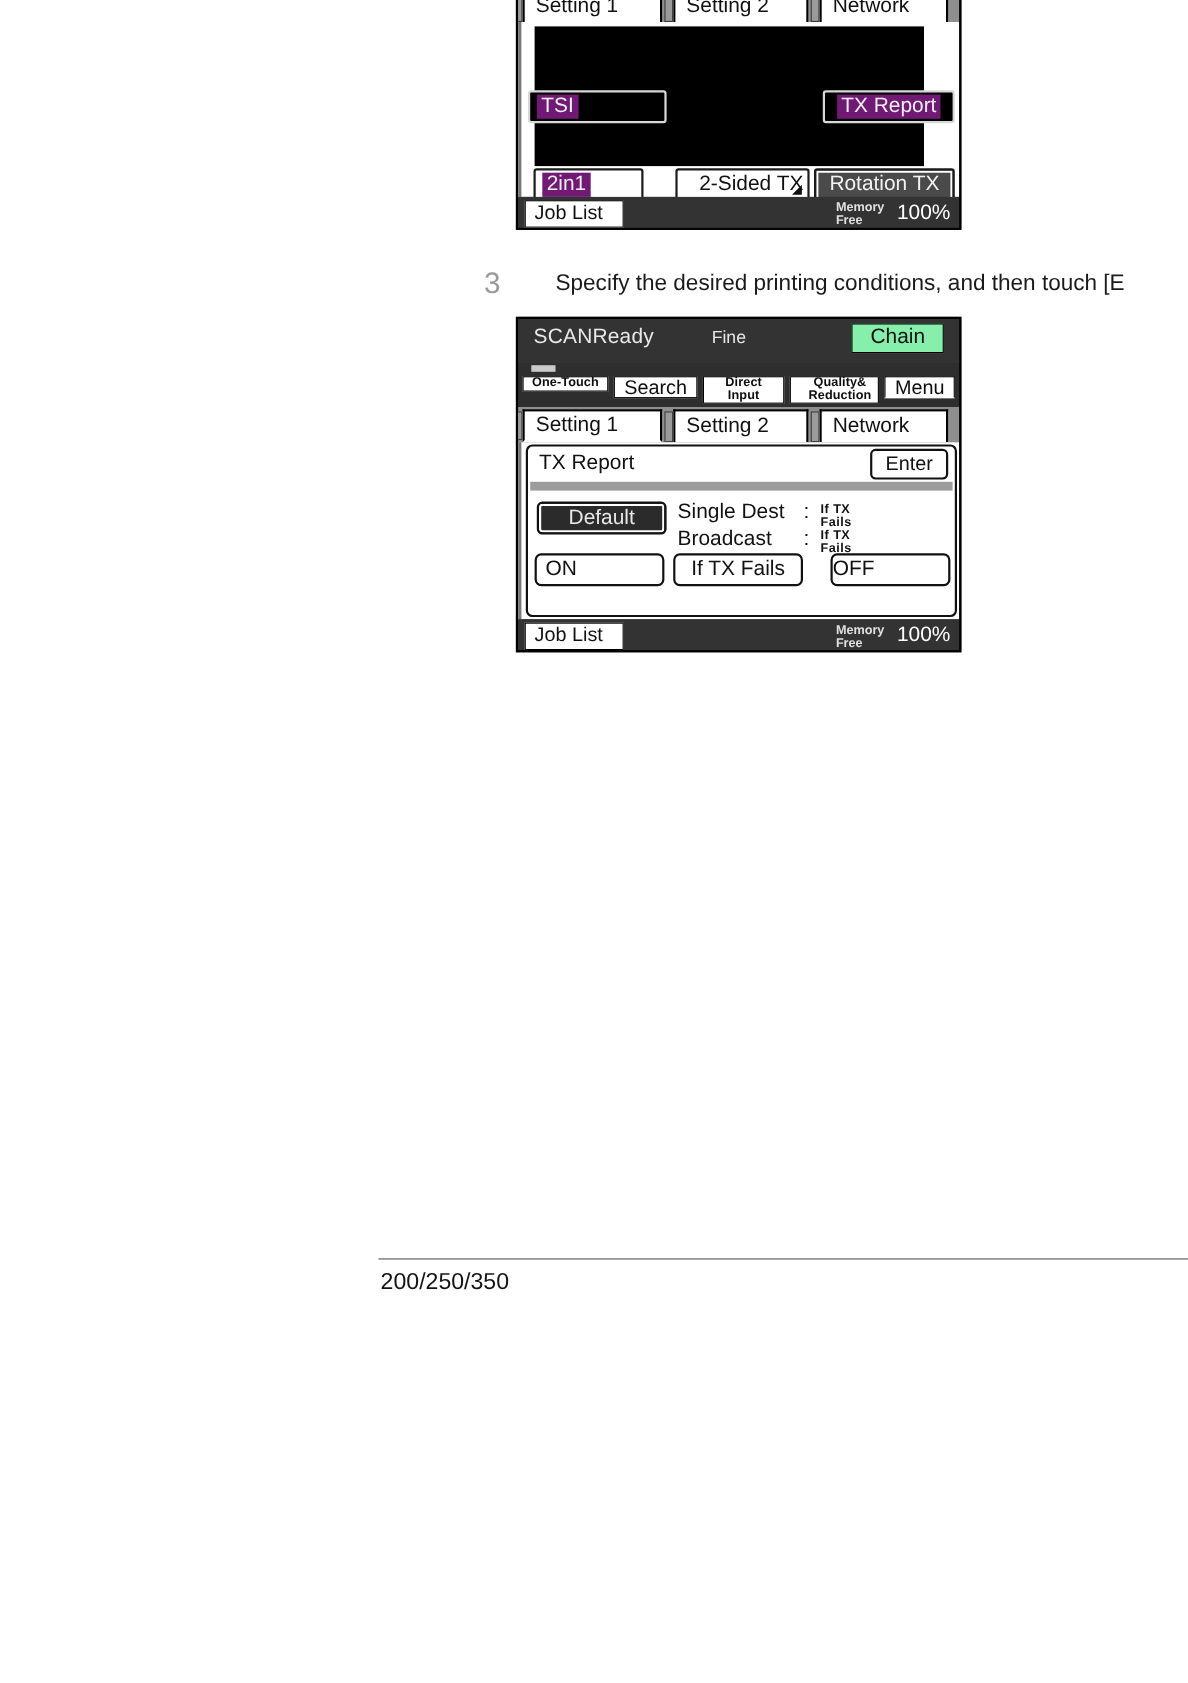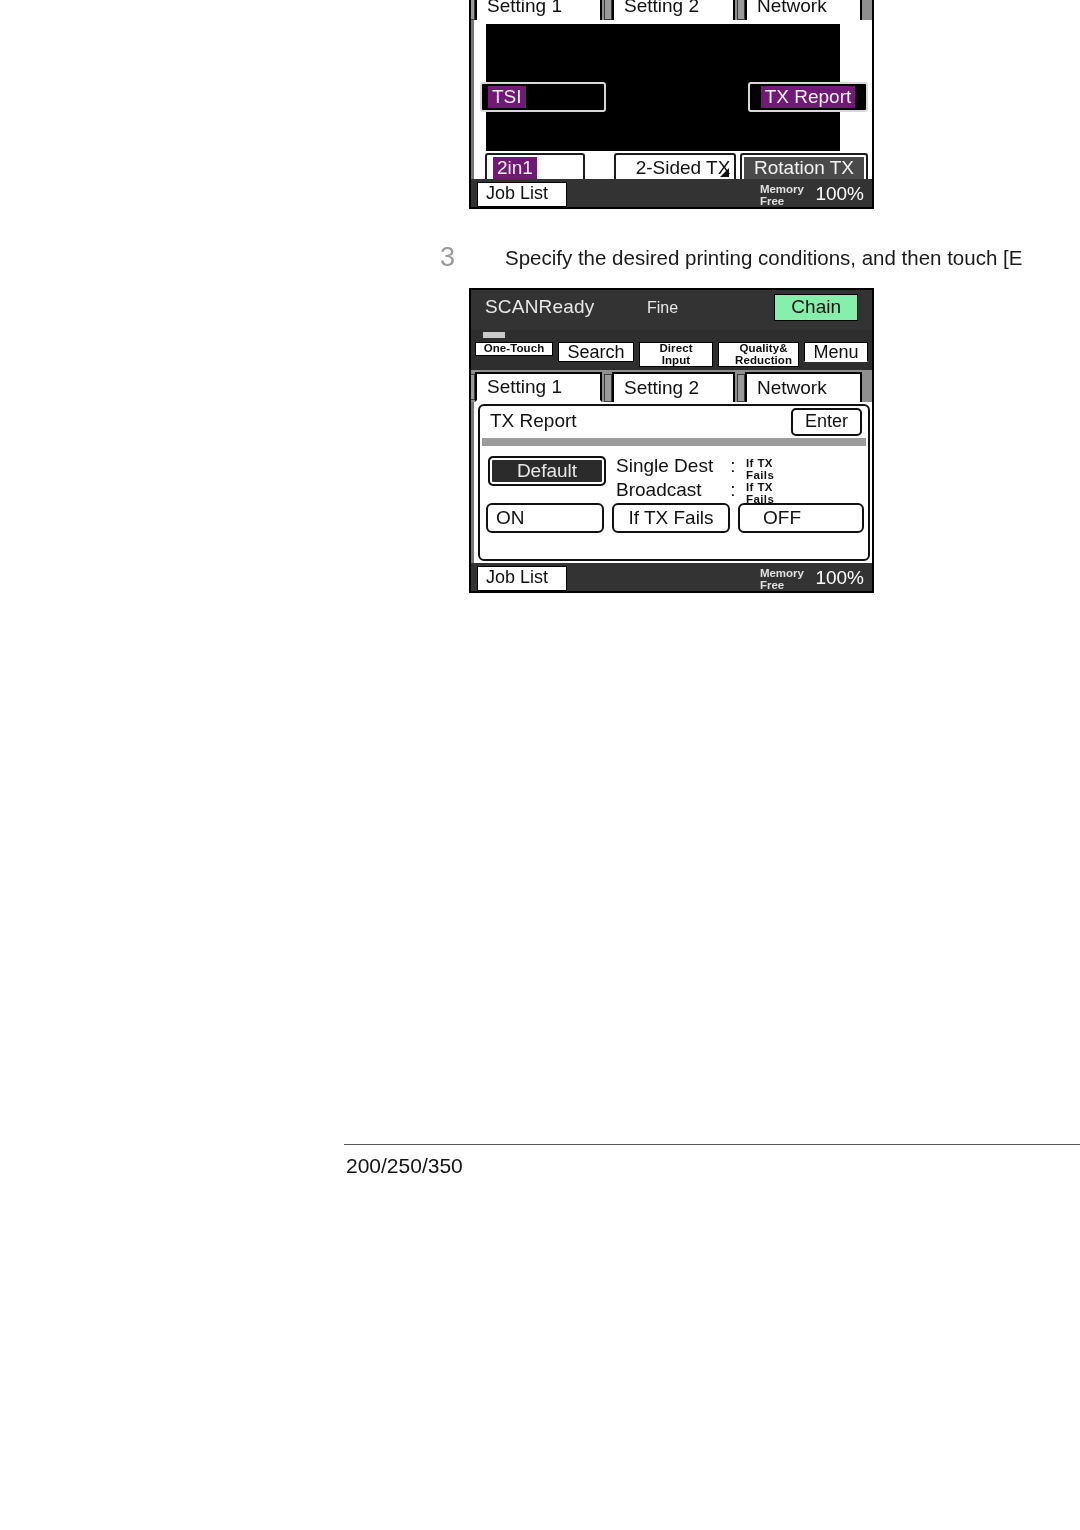--- a/index.html
+++ b/index.html
@@ -342,21 +342,21 @@
     border: 2px solid #111;
     border-radius: 6px;
     background: #fff;
     font-size: 19px;
     color: #111;
     display: flex;
     align-items: center;
   }
   .opt-btn.left  { flex: 0 0 118px; padding-left: 8px; }
   .opt-btn.mid   { flex: 0 0 118px; justify-content: center; }
-  .opt-btn.right { flex: 1 1 auto;  padding-left: 23px; }
+  .opt-btn.right { flex: 1 1 auto;  padding-left: 0; margin-left: 17px; }
 
   
   .step {
     position: absolute;
     left: 440px;
     top: 242px;
     font-size: 27px;
     color: #9a9a9a;
     font-weight: normal;
   }

